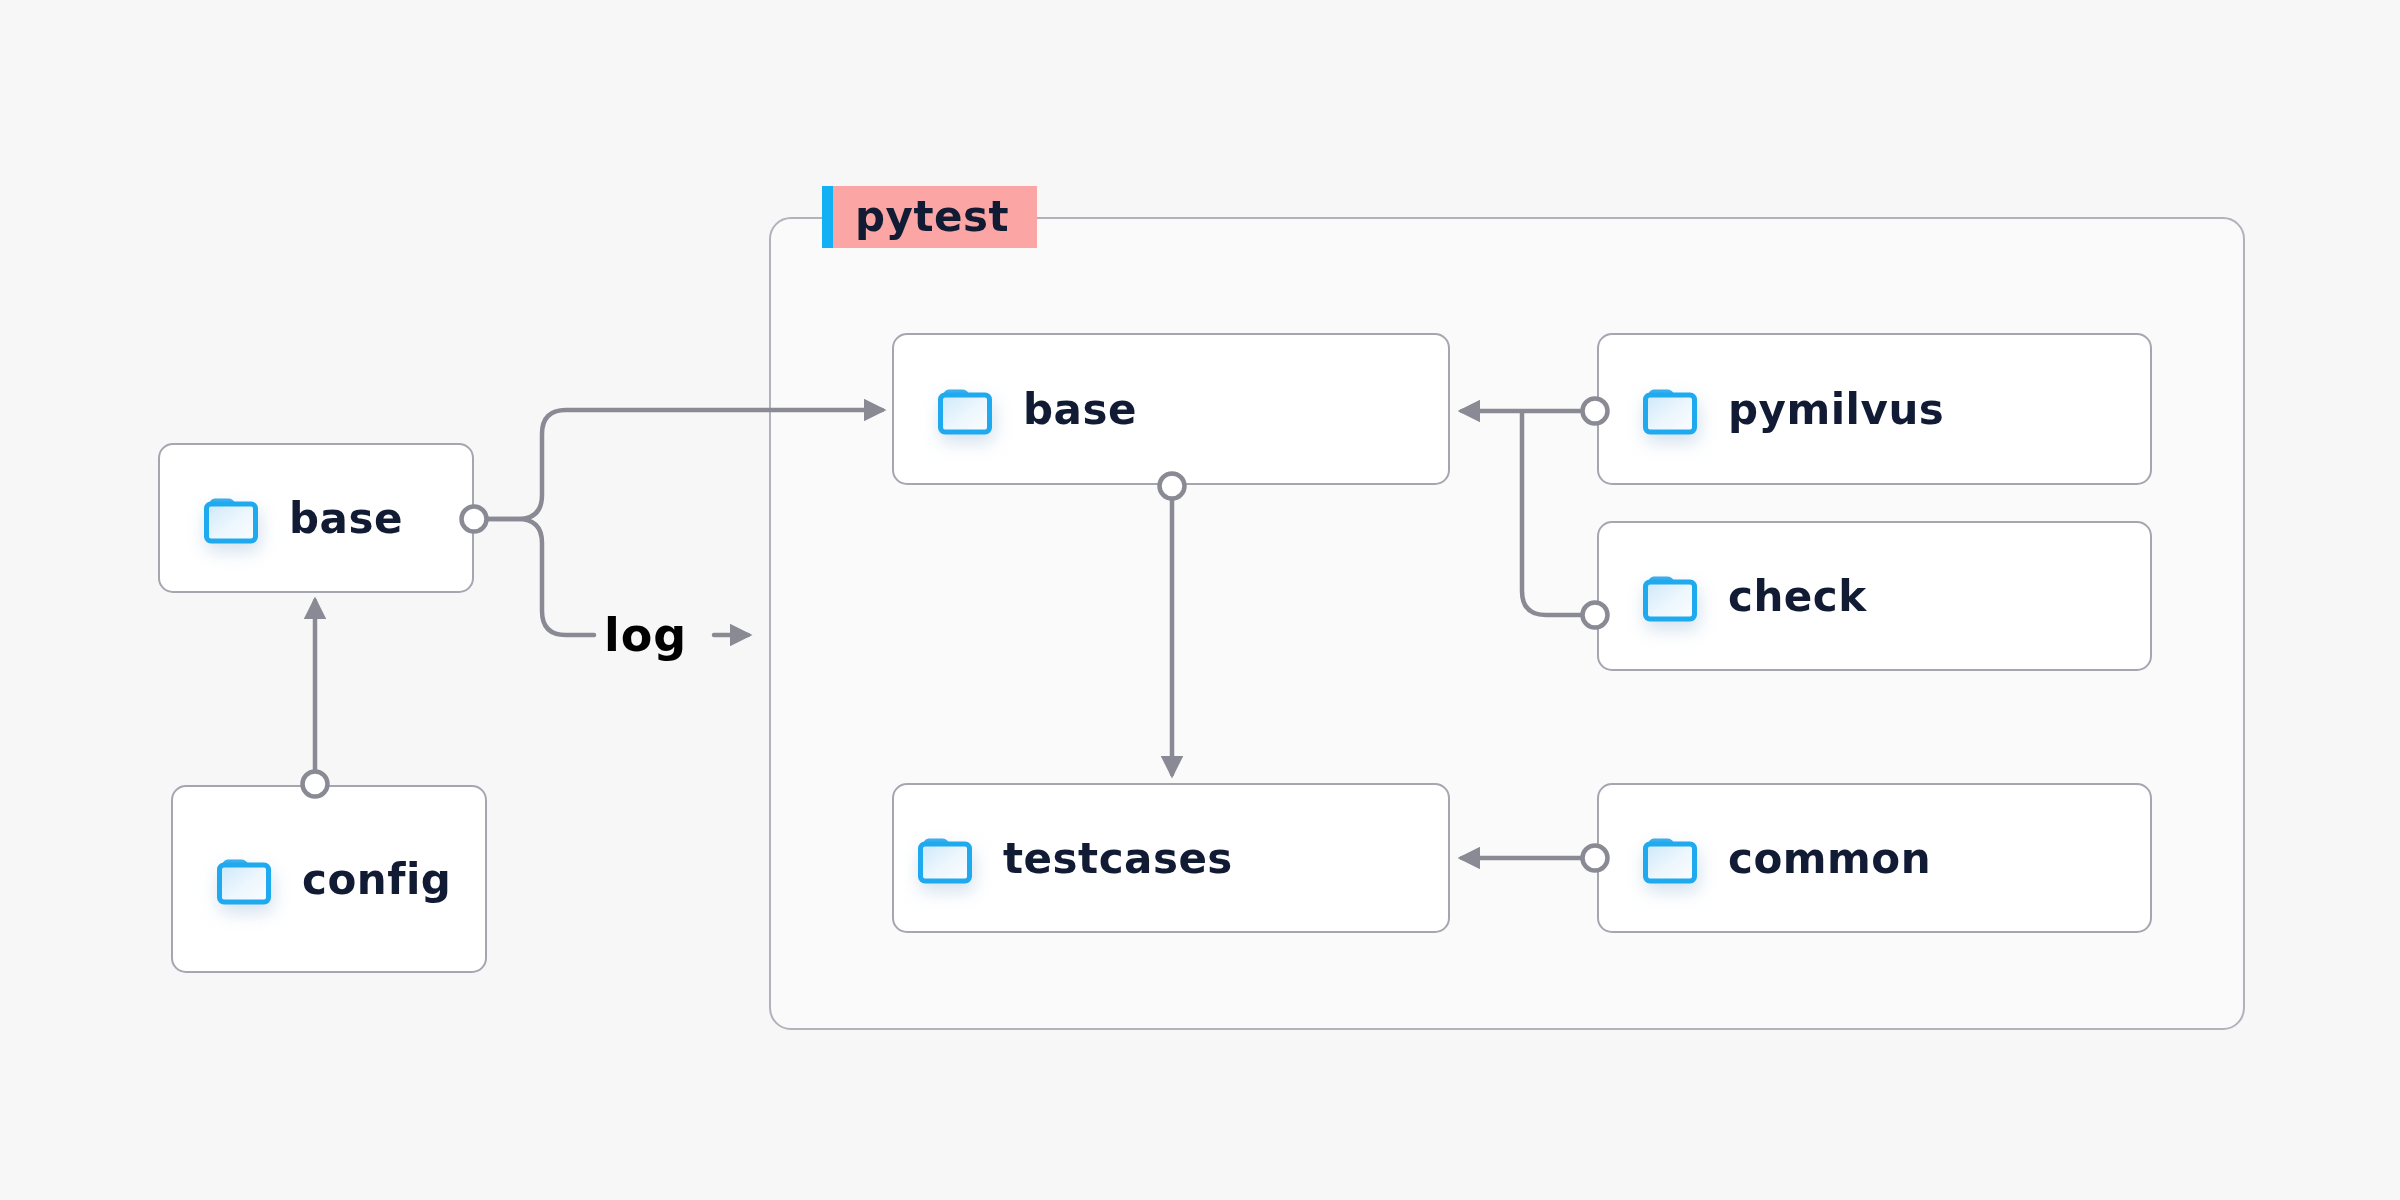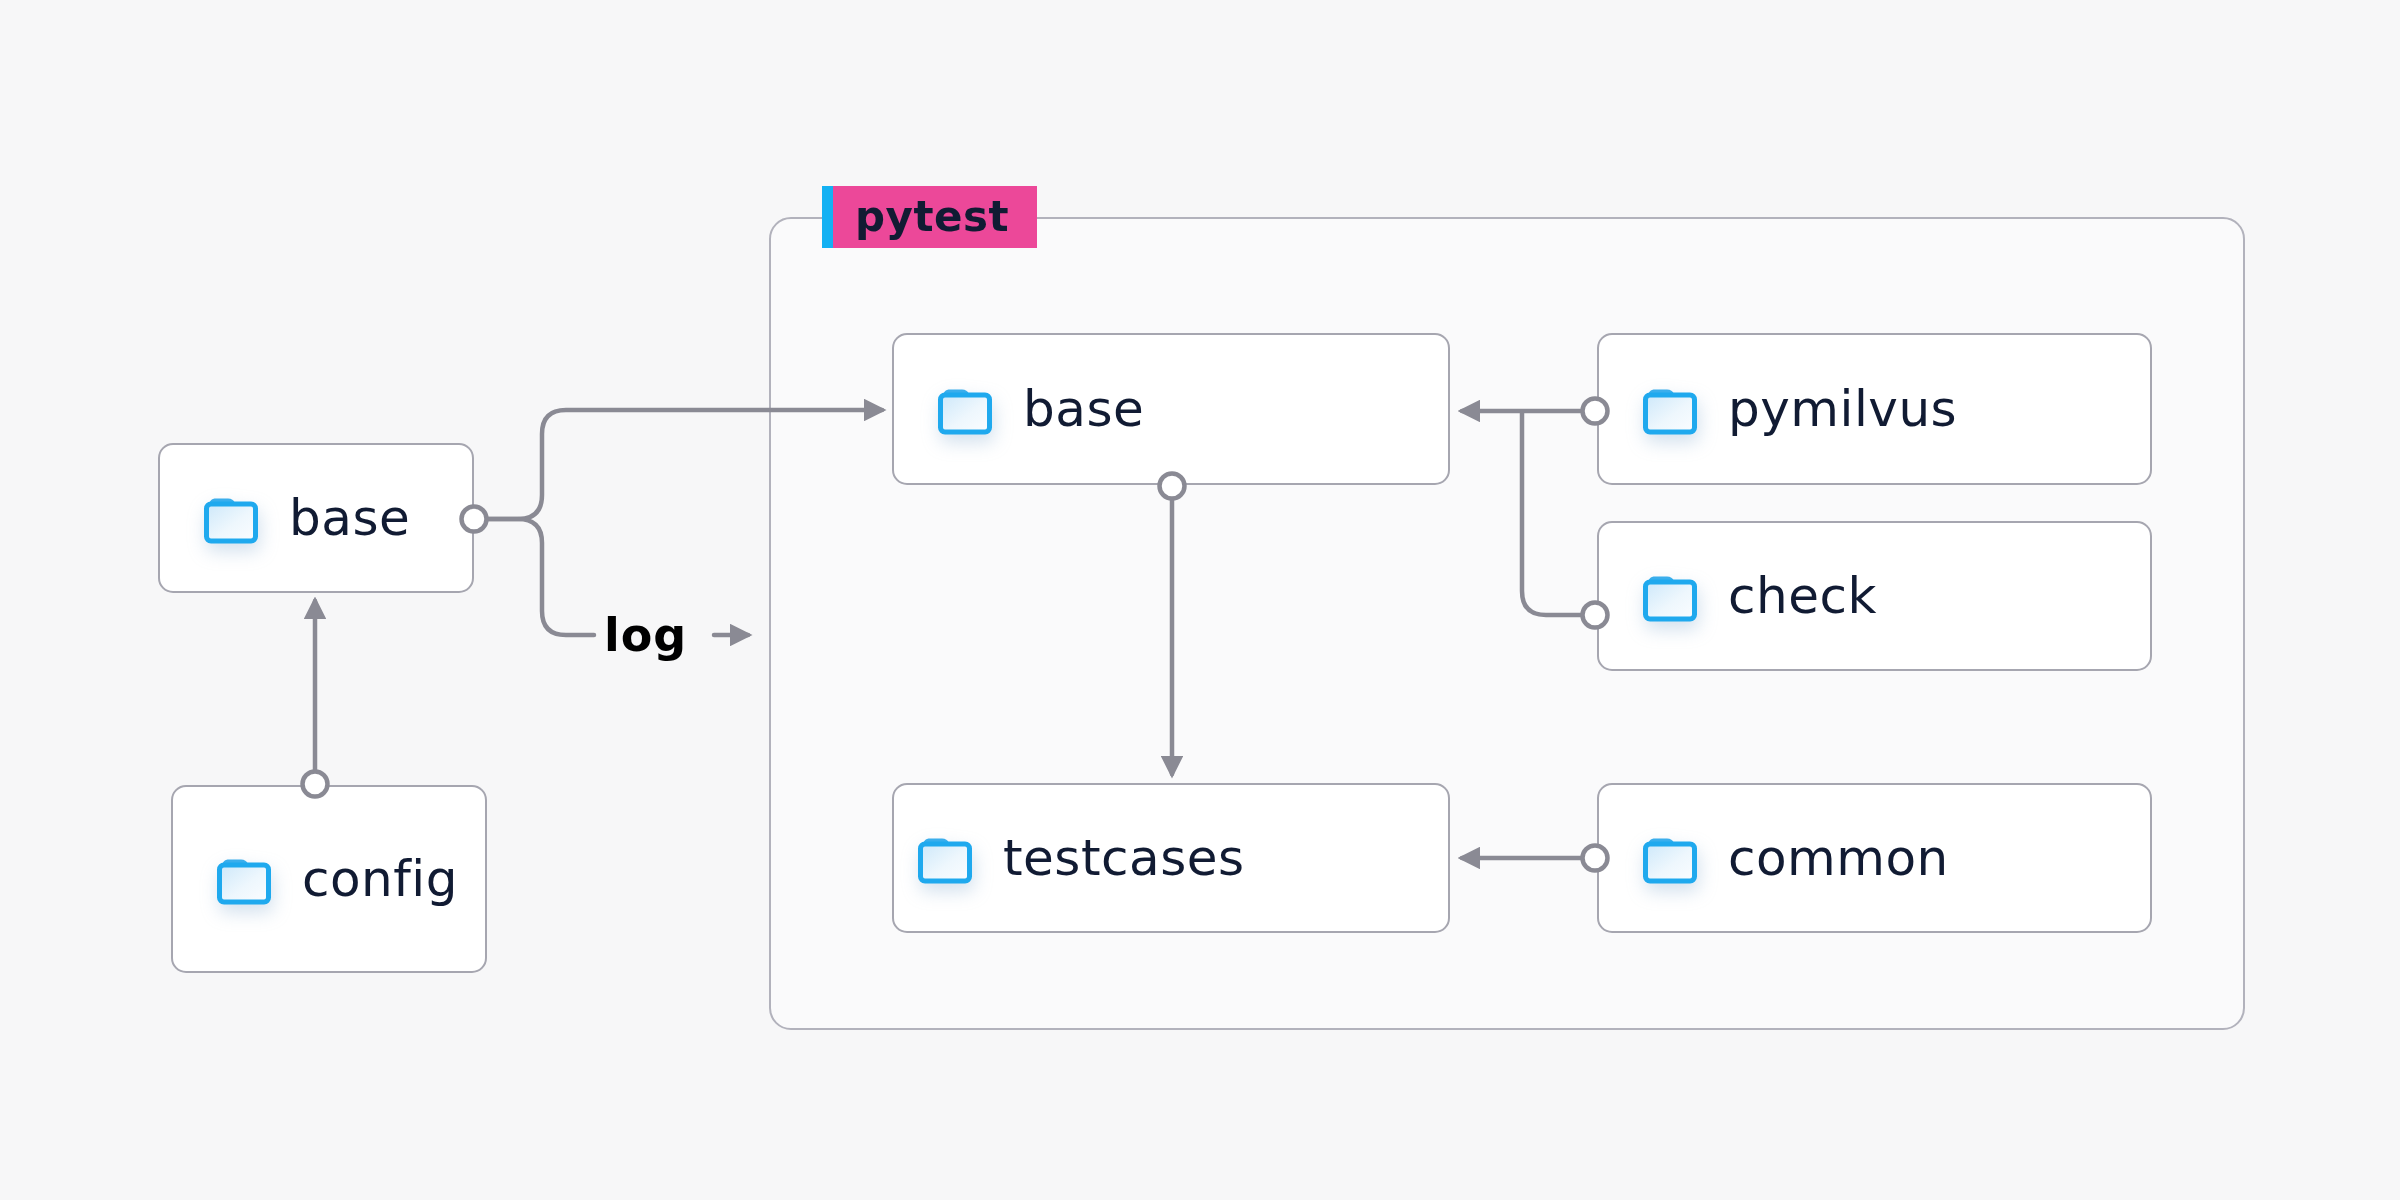--- a/index.html
+++ b/index.html
@@ -30,21 +30,21 @@
   }
   .group-label {
     position: absolute;
     left: 822px;
     top: 186px;
     height: 62px;
     display: flex;
     align-items: center;
     gap: 22px;
     padding: 0 28px 0 0;
-    background: #ec4899;
+    background: #fca5a5;
     z-index: 3;
   }
   .accent-bar {
     width: 11px;
     height: 62px;
     background: #13b1f3;
   }
   .group-label-text {
     font-size: 42px;
     font-weight: bold;
@@ -59,22 +59,22 @@
     border: 2.5px solid #a6a6b0;
     border-radius: 15px;
     box-sizing: border-box;
     display: flex;
     align-items: center;
     padding-left: 40px;
     gap: 27px;
     z-index: 2;
   }
   .node-label {
-    font-size: 50px;
-    font-weight: normal;
+    font-size: 42px;
+    font-weight: bold;
     color: #111b33;
     letter-spacing: 0.5px;
     white-space: nowrap;
   }
   .folder {
     flex: 0 0 auto;
     filter: drop-shadow(2px 8px 9px rgba(110, 155, 200, 0.30));
   }
   .n-utils     { left: 158px;  top: 443px; width: 316px; height: 150px; }
   .n-config    { left: 158px;  top: 785px; width: 316px; height: 188px; margin-left: 13px; }

